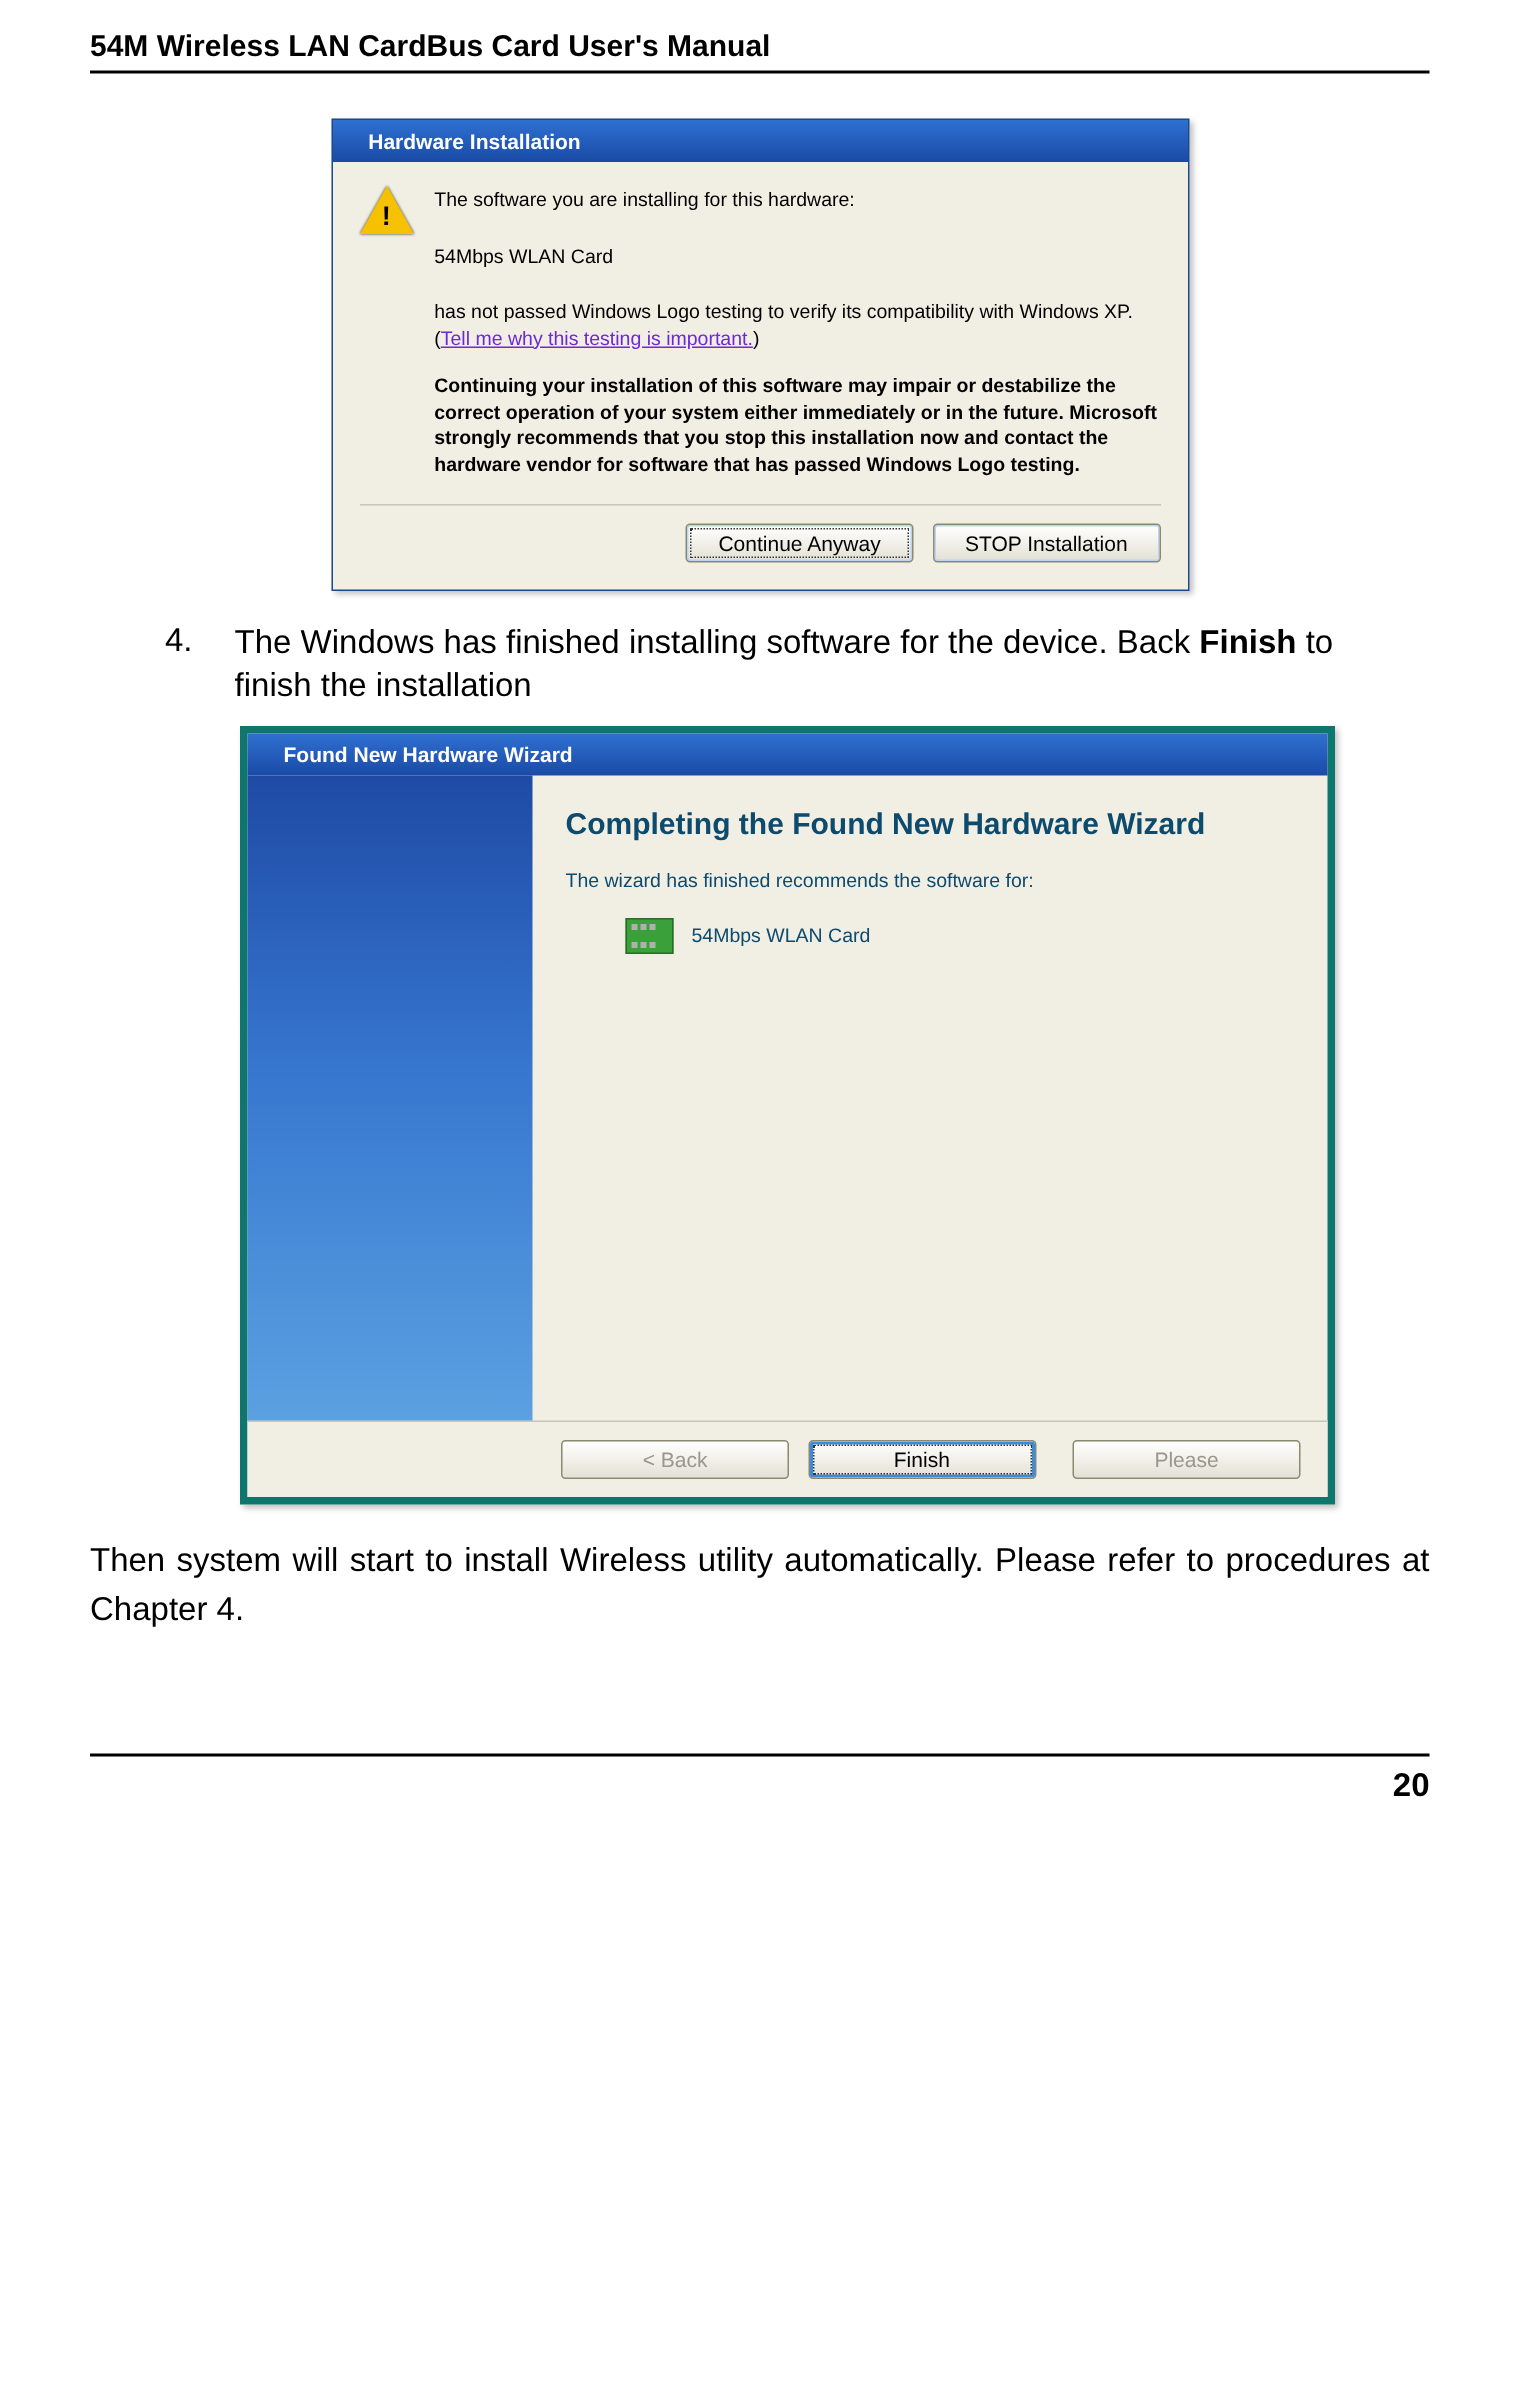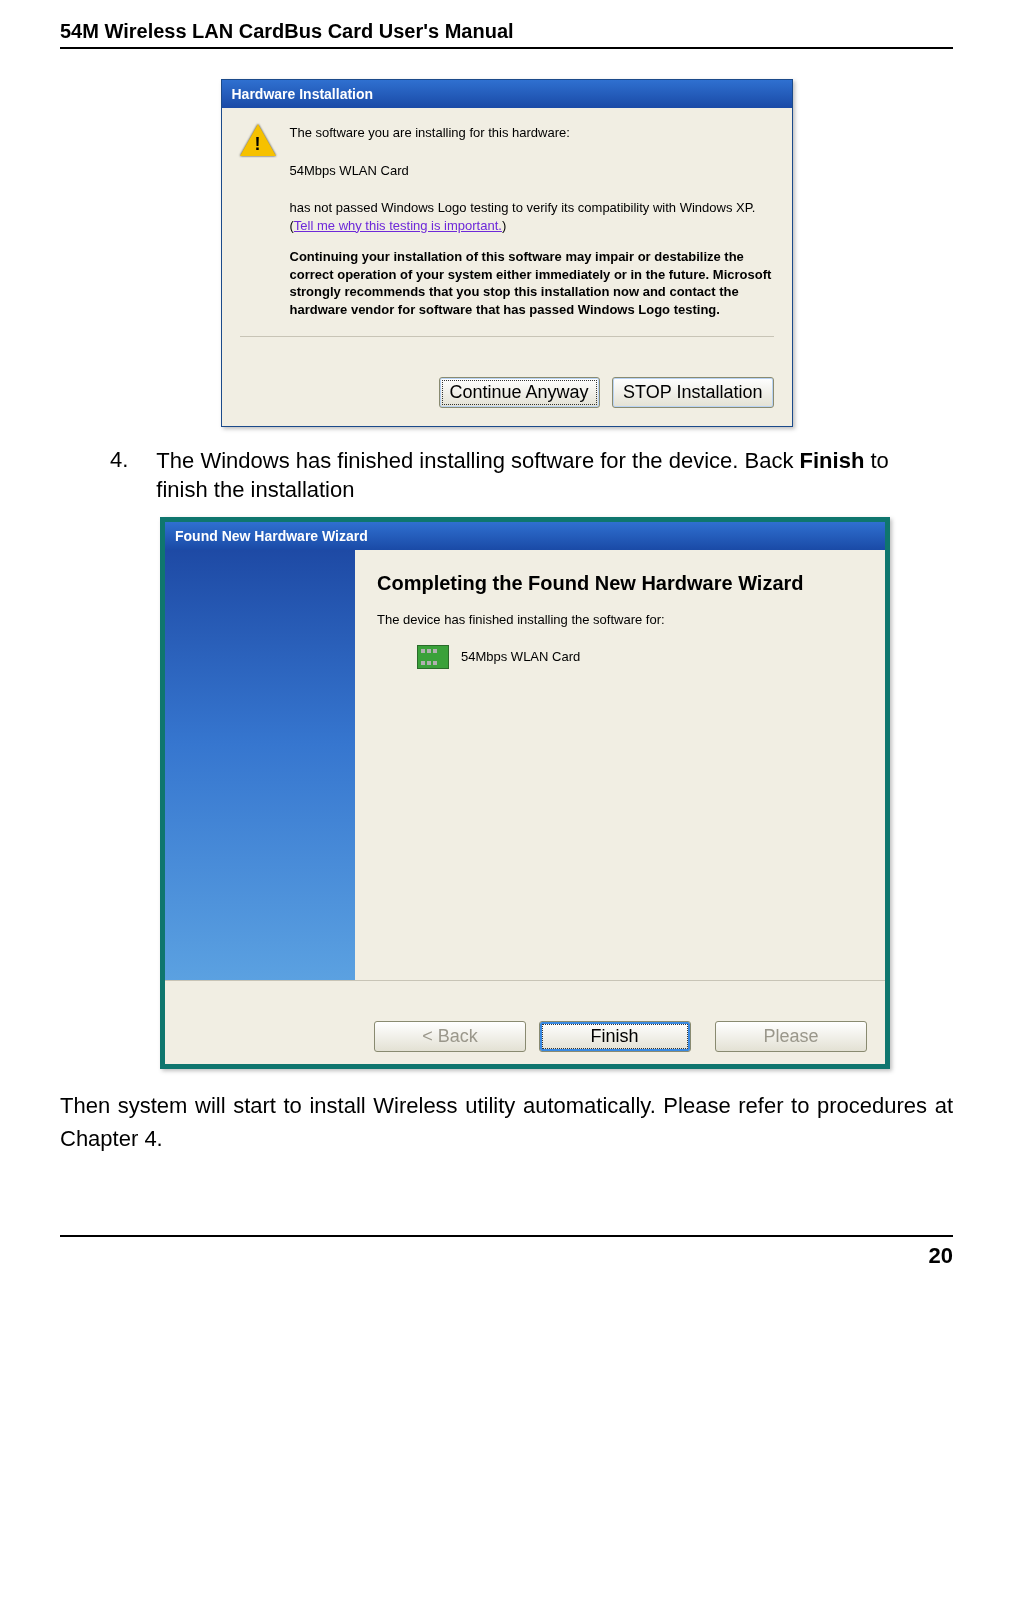--- a/index.html
+++ b/index.html
@@ -27,21 +27,21 @@
     width: 570px;
     border: 1px solid #1b4a8a;
     background: #f1eee3;
     box-shadow: 2px 2px 4px rgba(0,0,0,.25);
   }
   .titlebar {
     background: linear-gradient(to bottom, #2f70d0, #1a4aa6);
     color: #fff;
     font-weight: bold;
     font-size: 14px;
-    padding: 6px 10px;
+    padding: 6px 24px;
     font-family: Tahoma, Arial, sans-serif;
   }
   .dlg-body {
     display: flex;
     padding: 16px 18px 8px;
     gap: 14px;
   }
   .warn-icon {
     width: 36px; height: 36px;
     flex: 0 0 36px;
@@ -78,28 +78,27 @@
   .dlg-buttons .sep {
     border-top:1px solid #c8c4b6;
     margin-bottom:12px;
   }
   .btn-row { text-align:right; }
   .xp-btn {
     display:inline-block;
     min-width:130px;
     padding:4px 10px;
     font-family: Tahoma, Arial, sans-serif;
-    font-size:18px;
+    font-size:14px;
     background: linear-gradient(to bottom,#ffffff,#e3e1d4);
     border:1px solid #898a70;
     border-radius:3px;
     margin-left:8px;
     text-align:center;
     box-shadow: 0 0 0 1px #b9d3f4 inset;
-    margin-top: 28px;
   }
   .xp-btn.primary { box-shadow: 0 0 0 2px #3a8ae2 inset; }
   .xp-btn.dotted { outline:1px dotted #333; outline-offset:-4px; }
   .xp-btn.disabled { color:#9a978b; box-shadow:none; }
 
   .step-text {
     font-size:22px;
     margin: 20px 30px 10px 50px;
     display:flex;
     gap:28px;
@@ -120,21 +119,21 @@
   .wiz-side {
     width:190px;
     background: linear-gradient(to bottom,#1e4aa5 0%, #3676cf 45%, #5ba1e1 100%);
     min-height:430px;
   }
   .wiz-main {
     flex:1;
     padding: 20px 22px 10px;
     font-family: Tahoma, Arial, sans-serif;
     font-size:13px;
-    color:#000000;
+    color:#0c4a6e;
   }
   .wiz-main h2 {
     font-size:20px;
     font-weight:bold;
     margin:0 0 16px;
     line-height:1.3;
   }
   .device-row { display:flex; align-items:center; gap:12px; margin:18px 0 150px 40px;}
   .chip-icon {
     width:30px;height:22px;
@@ -206,21 +205,21 @@
     <span>The Windows has finished installing software for the device. Back </span><span class="bold-inline">Finish</span><span> to finish the installation</span>
   </div>
 </div>
 
 <div class="wizard">
   <div class="titlebar">Found New Hardware Wizard</div>
   <div class="wiz-body">
     <div class="wiz-side"></div>
     <div class="wiz-main">
       <h2>Completing the Found New Hardware Wizard</h2>
-      <div>The device has finished installing the software for:</div>
+      <div>The wizard has finished recommends the software for:</div>
       <div class="device-row">
         <div class="chip-icon"></div>
         <div>54Mbps WLAN Card</div>
       </div>
     </div>
   </div>
   <div class="wiz-buttons">
     <span class="xp-btn disabled">&lt; Back</span>
     <span class="xp-btn primary dotted">Finish</span>
     <span class="xp-btn disabled" style="margin-left:20px">Please</span>

